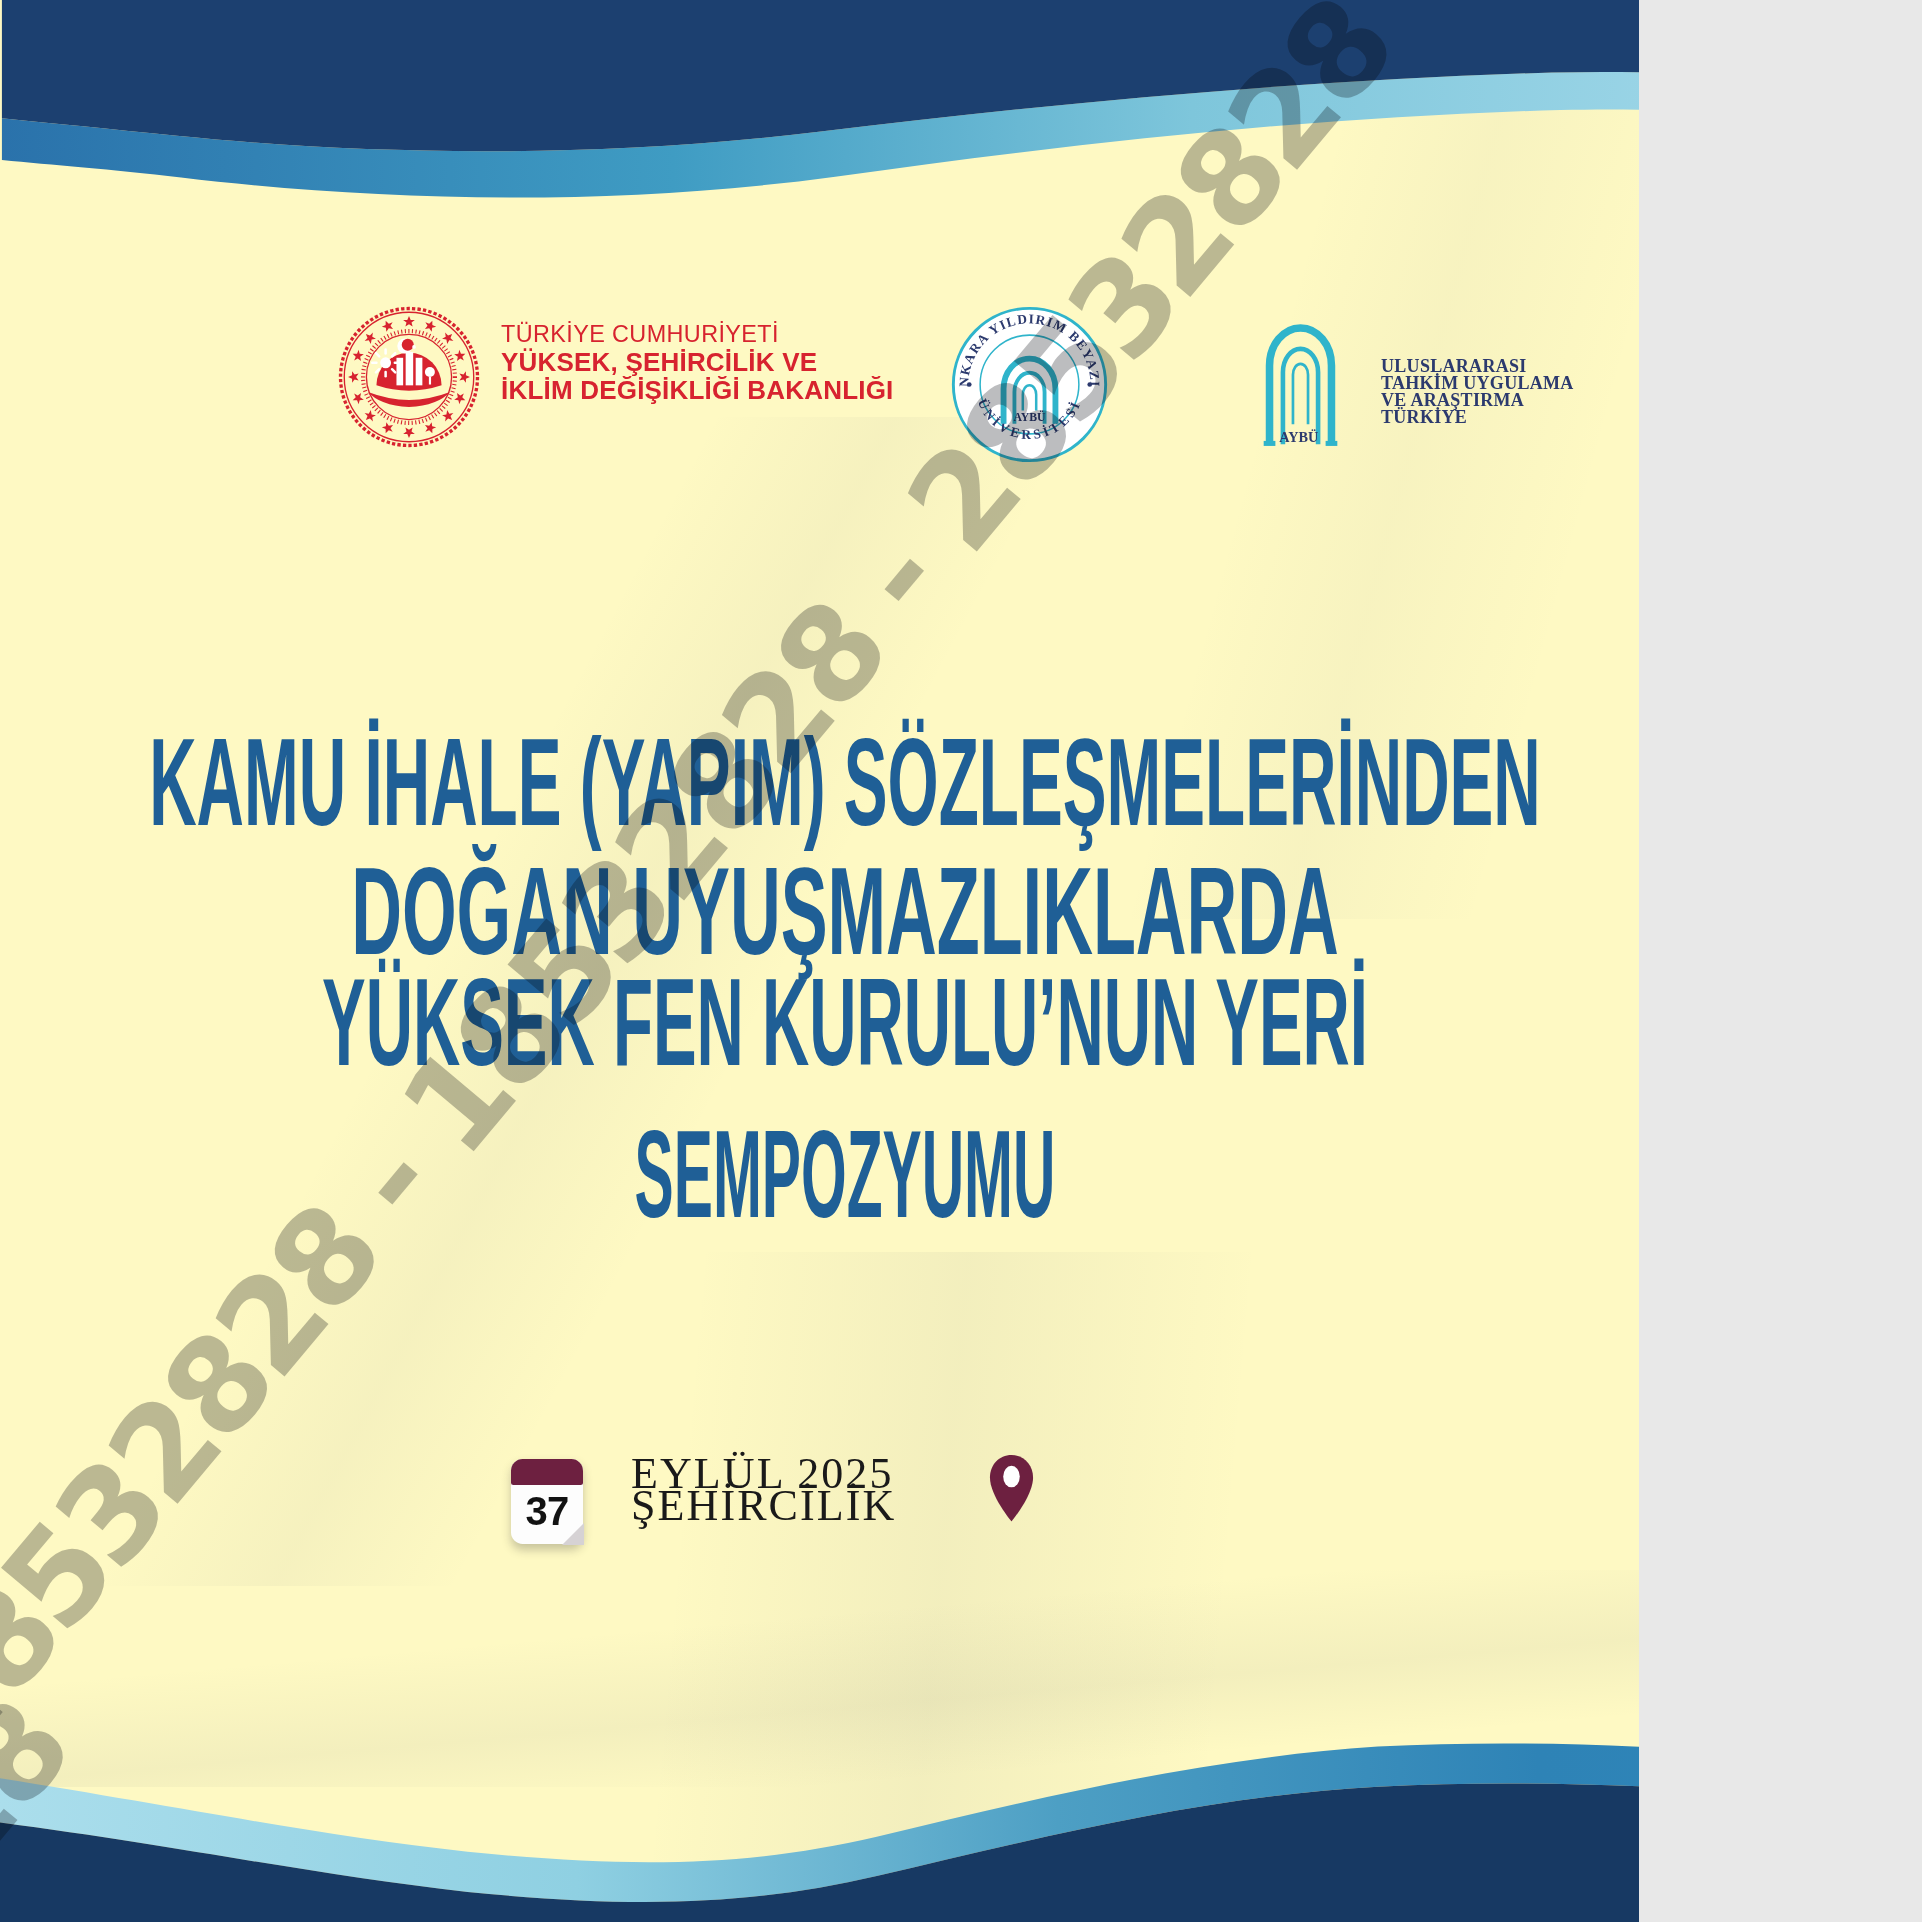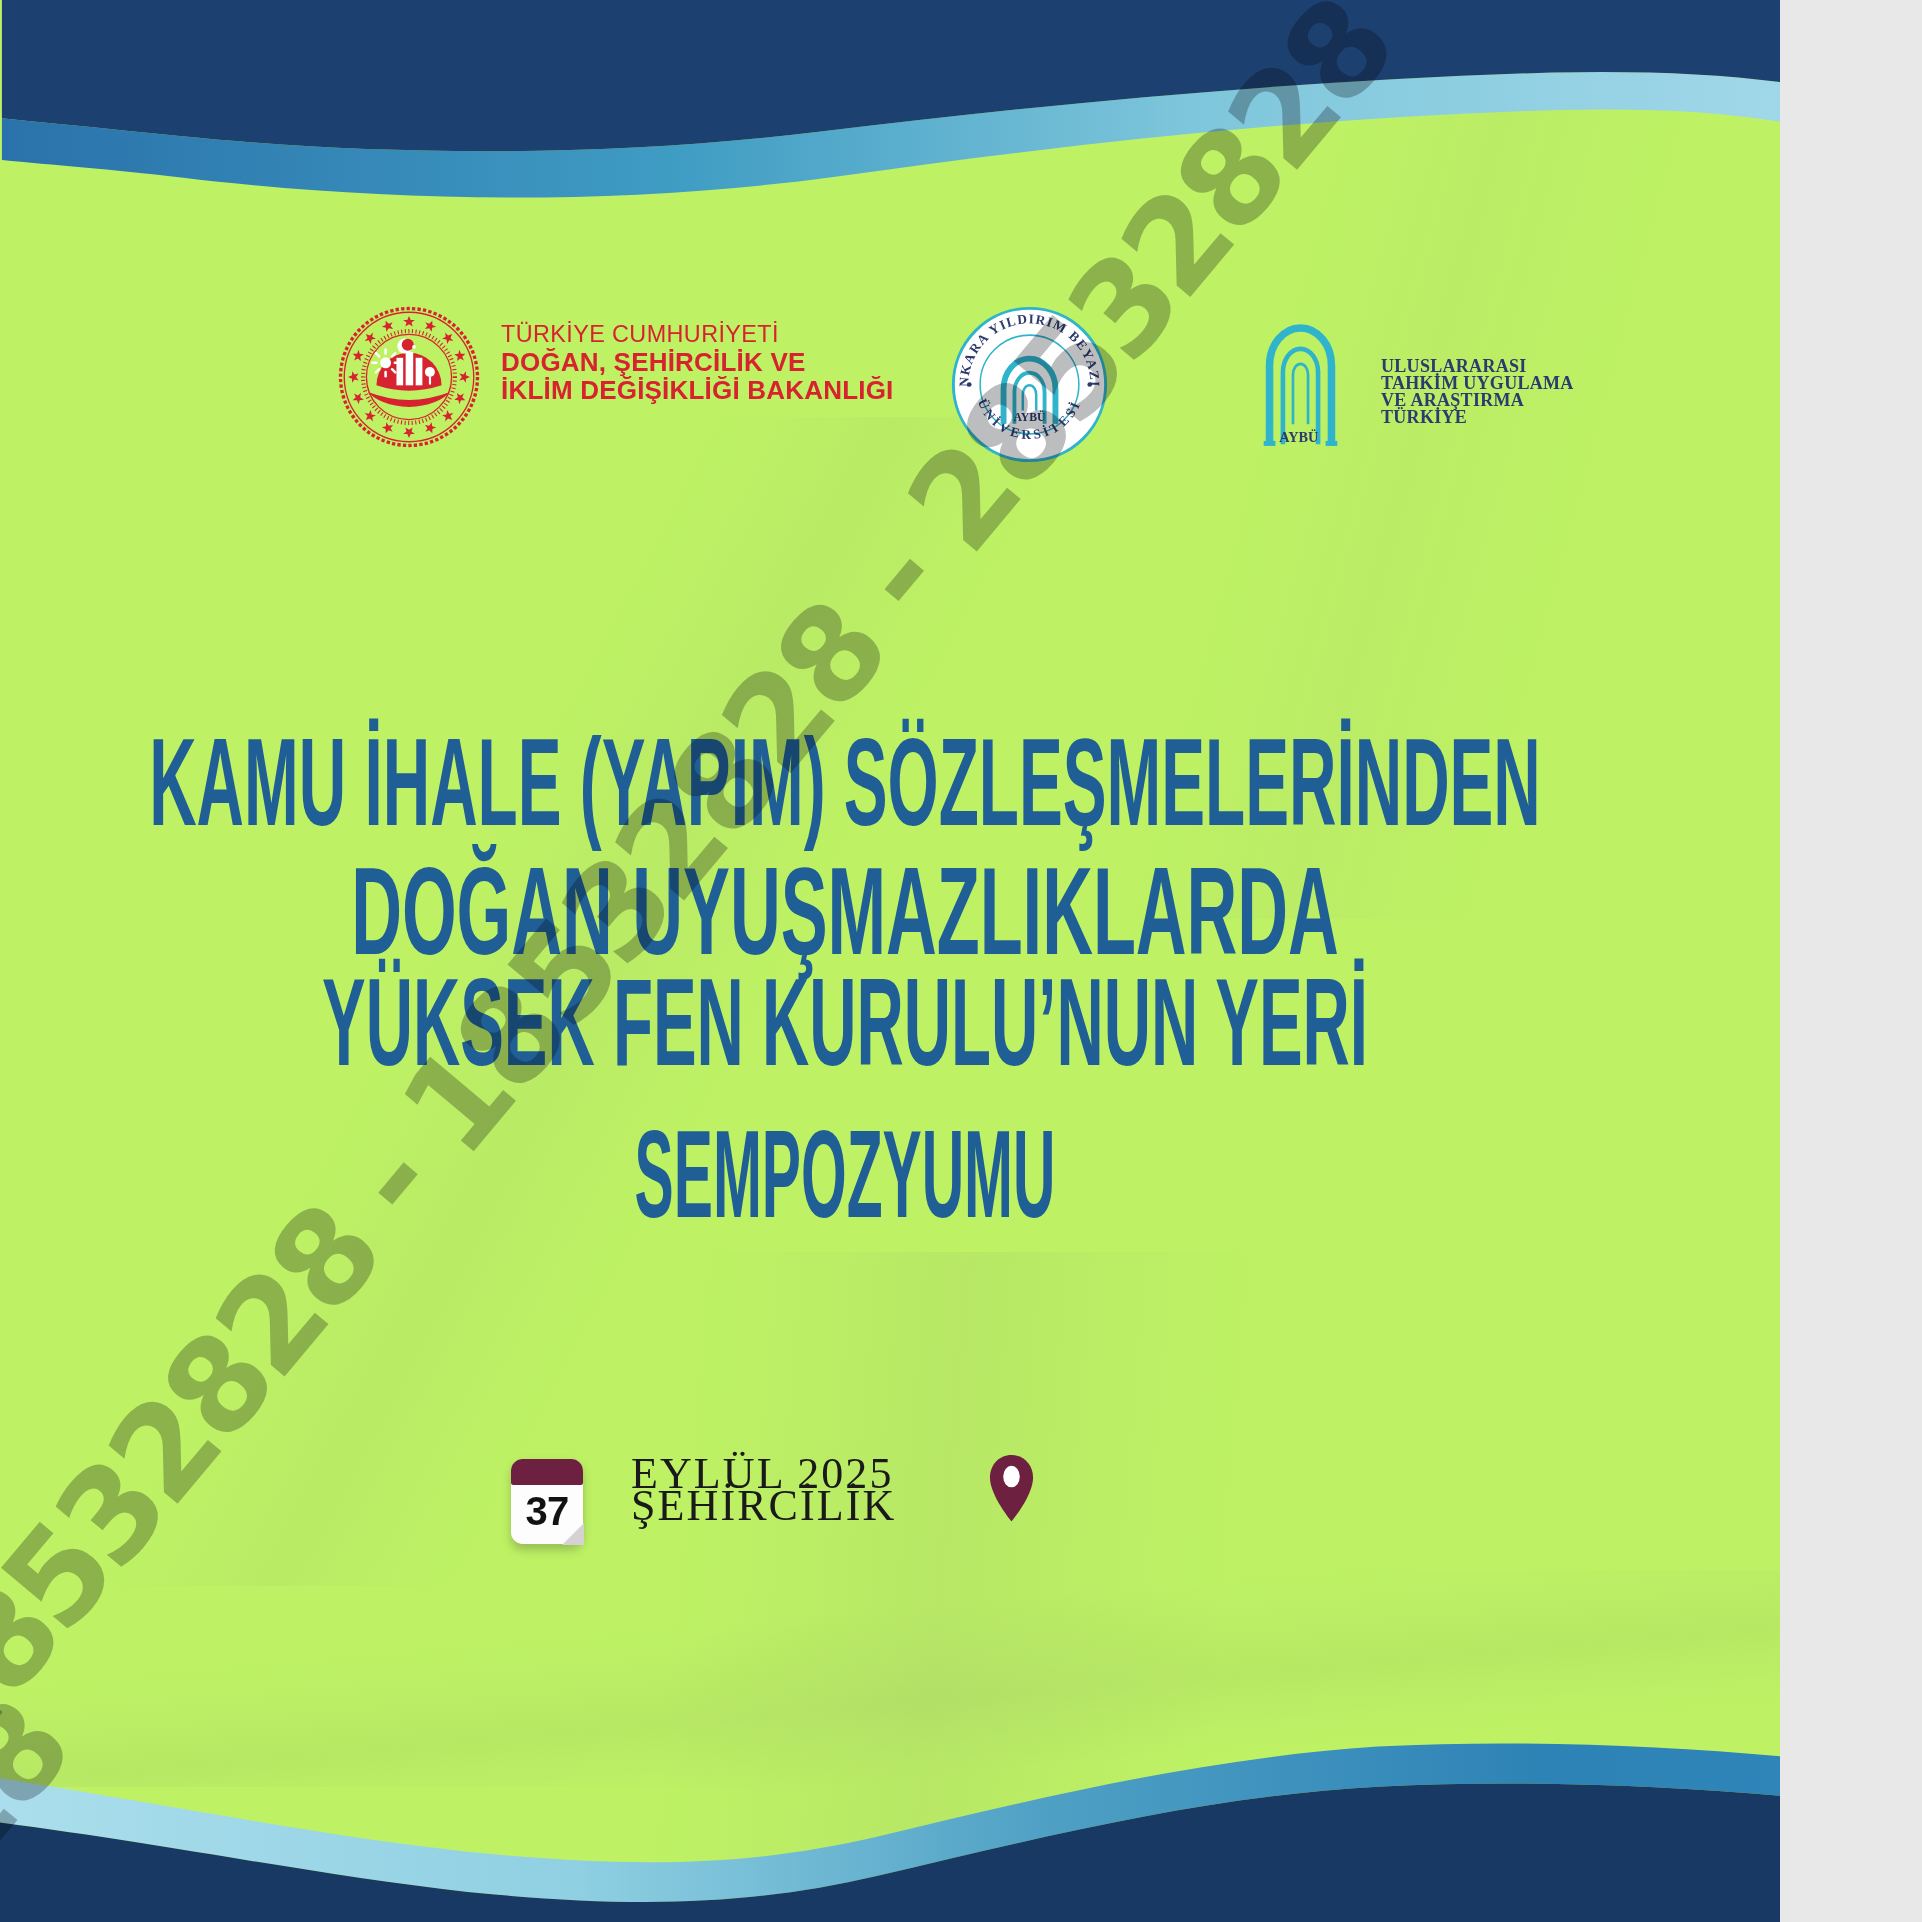--- a/index.html
+++ b/index.html
@@ -1,18 +1,18 @@
 <!DOCTYPE html>
 <html style="font-size:13.4px"><head>
 <meta charset="utf-8">
 <style>
   html,body{margin:0;padding:0;background:#e8e8e8;}
   #canvas{
-    position:relative; width:1780px; height:1923px; overflow:hidden;
-    background:#bef264;
+    position:relative; width:1639px; height:1923px; overflow:hidden;
+    background:#fef9c3;
     font-family:"Liberation Sans", sans-serif;
   }
   .abs{position:absolute;}
   
   .streak{position:absolute; pointer-events:none; z-index:1;}
   .s1{left:-250px; top:417px; width:1670px; height:1169px;
       background:linear-gradient(118deg, transparent 42%, rgba(110,115,122,0.06) 50%, transparent 58%);}
   .s2{left:-83px; top:1252px; width:2171px; height:751px;
       background:linear-gradient(95deg, transparent 35%, rgba(110,115,122,0.08) 47%, transparent 60%);}
   .s3{left:751px; top:-83px; width:1336px; height:1002px;
@@ -158,21 +158,21 @@
     <rect x="70" y="62" width="8" height="33" fill="#ffffff"></rect>
     <rect x="81" y="55" width="9" height="40" fill="#ffffff"></rect>
     <rect x="93" y="62" width="8" height="33" fill="#ffffff"></rect>
     <circle cx="110" cy="79" r="6" fill="#ffffff"></circle>
     <rect x="108.8" y="85" width="2.6" height="9" fill="#ffffff"></rect>
     <path d="M36,103 Q85,122 134,103 Q120,119 85,121 Q50,119 36,103 Z" fill="#d7232f"></path>
   </svg>
 
   <div class="abs ministry-text">
     <div class="m1">TÜRKİYE CUMHURİYETİ</div>
-    <div class="m2">DOĞAN, ŞEHİRCİLİK VE</div>
+    <div class="m2">YÜKSEK, ŞEHİRCİLİK VE</div>
     <div class="m2">İKLİM DEĞİŞİKLİĞİ BAKANLIĞI</div>
   </div>
 
   <svg class="abs" style="left:950px; top:305px; z-index:3;" width="159" height="159" viewBox="0 0 190 190">
     <defs>
       <path id="sealTopArc" d="M22,95 A73,73 0 1 1 168,95" fill="none"></path>
       <path id="sealBotArc" d="M30,95 A65,65 0 0 0 160,95" fill="none"></path>
     </defs>
     <circle cx="95" cy="95" r="91" fill="#ffffff" stroke="#2fb4cb" stroke-width="3.5"></circle>
     <circle cx="95" cy="95" r="59" fill="none" stroke="#2fb4cb" stroke-width="1.8"></circle>

